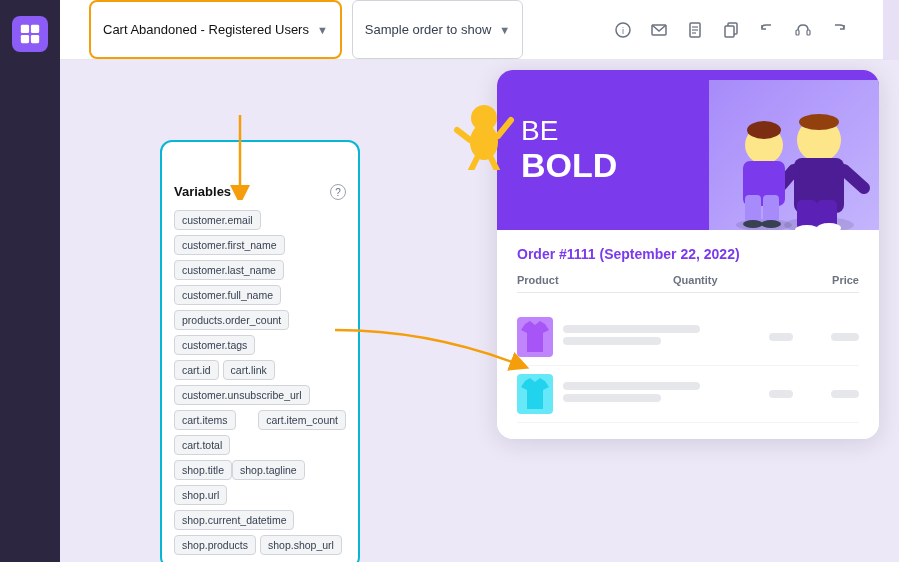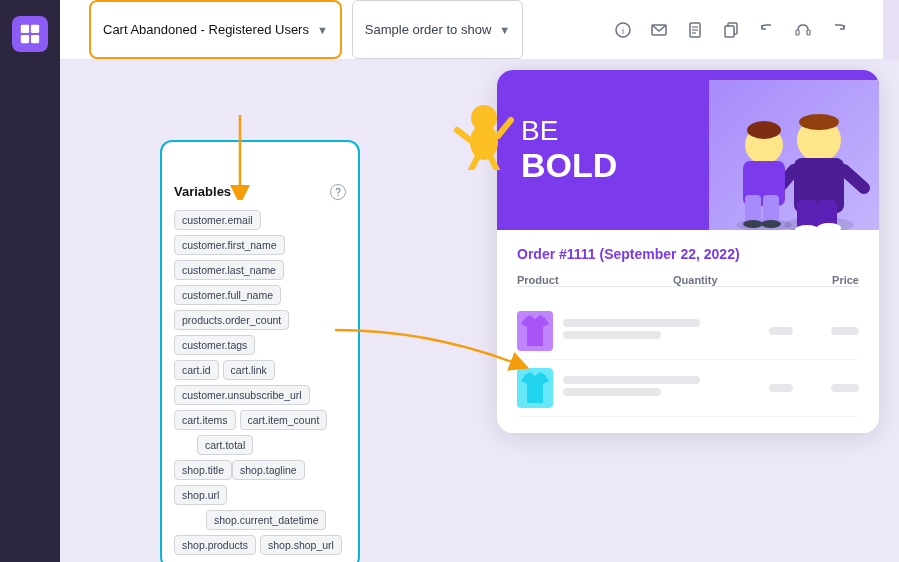--- a/index.html
+++ b/index.html
@@ -224,20 +224,21 @@
       color: #7c3aed;
       margin-bottom: 12px;
     }
     .order-table-header {
       display: flex;
       justify-content: space-between;
       font-size: 11px;
       font-weight: 600;
       color: #6b7280;
       border-bottom: 1px solid #e5e7eb;
+      padding-bottom: 6px;
       margin-bottom: 16px;
       text-align: right;
     }
     .order-row {
       display: flex;
       align-items: center;
       gap: 10px;
       padding: 8px 0;
       border-bottom: 1px solid #f3f4f6;
     }
@@ -425,35 +426,35 @@
         <div style="display: flex; gap: 4px; width: 100%;">
           <span class="var-tag">customer.tags</span>
         </div>
         <div style="display: flex; gap: 4px; width: 100%;">
           <span class="var-tag">cart.id</span>
           <span class="var-tag">cart.link</span>
         </div>
         <div style="display: flex; gap: 4px; width: 100%;">
           <span class="var-tag">customer.unsubscribe_url</span>
         </div>
-        <div style="display: flex; gap: 4px; width: 100%;">
+        <div style="display: flex; gap: 4px; width: 100%; justify-content: space-between;">
           <span class="var-tag">cart.items</span>
           <span class="var-tag">cart.item_count</span>
         </div>
-        <div style="display: flex; gap: 4px; width: 100%; margin-left: 23px;">
+        <div style="display: flex; gap: 4px; width: 100%;">
           <span class="var-tag">cart.total</span>
         </div>
         <div style="display: flex; width: 100%; align-items: flex-end;">
           <span class="var-tag">shop.title</span>
           <span class="var-tag">shop.tagline</span>
         </div>
         <div style="display: flex; gap: 4px; width: 100%;">
           <span class="var-tag">shop.url</span>
         </div>
-        <div style="display: flex; gap: 4px; width: 100%; margin-left: 32px;">
+        <div style="display: flex; gap: 4px; width: 100%;">
           <span class="var-tag">shop.current_datetime</span>
         </div>
         <div style="display: flex; gap: 4px; width: 100%;">
           <span class="var-tag">shop.products</span>
           <span class="var-tag">shop.shop_url</span>
         </div>
       </div>
   </div>
 
   <div class="email-preview">

